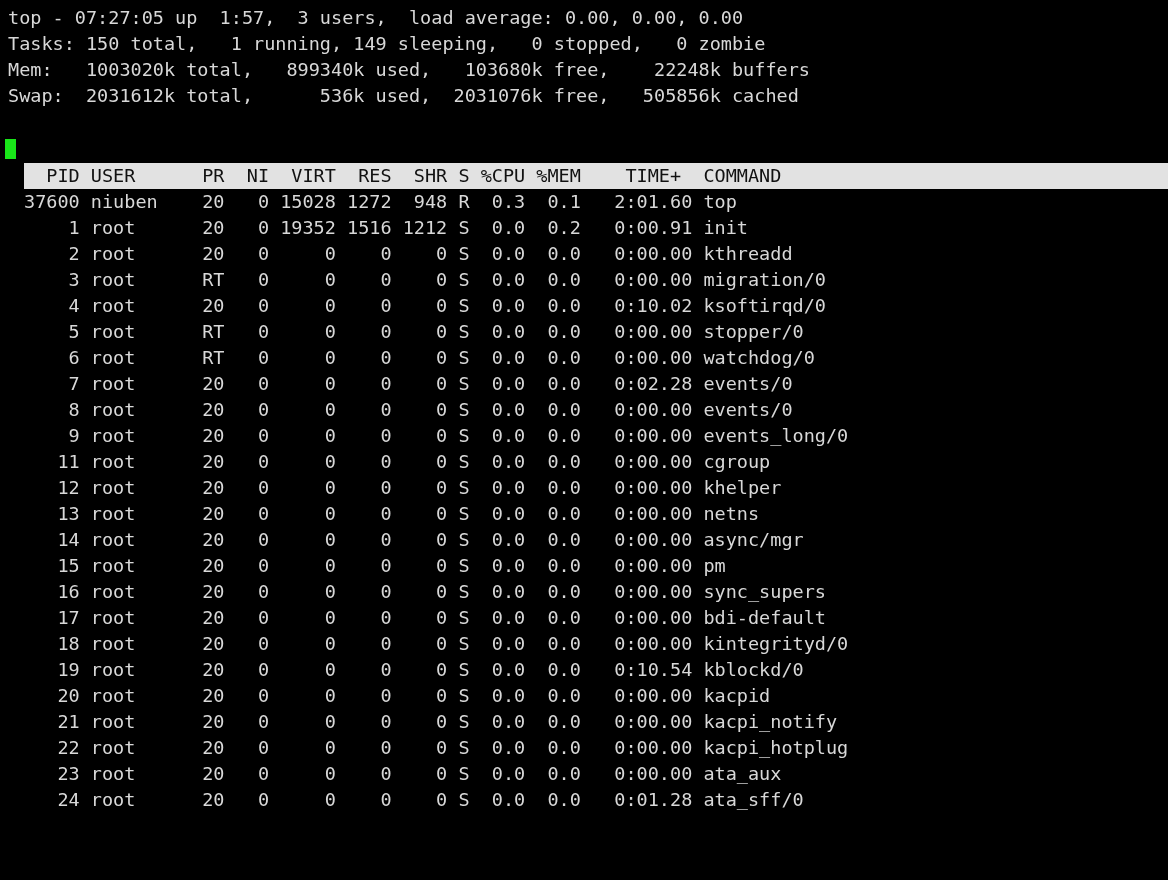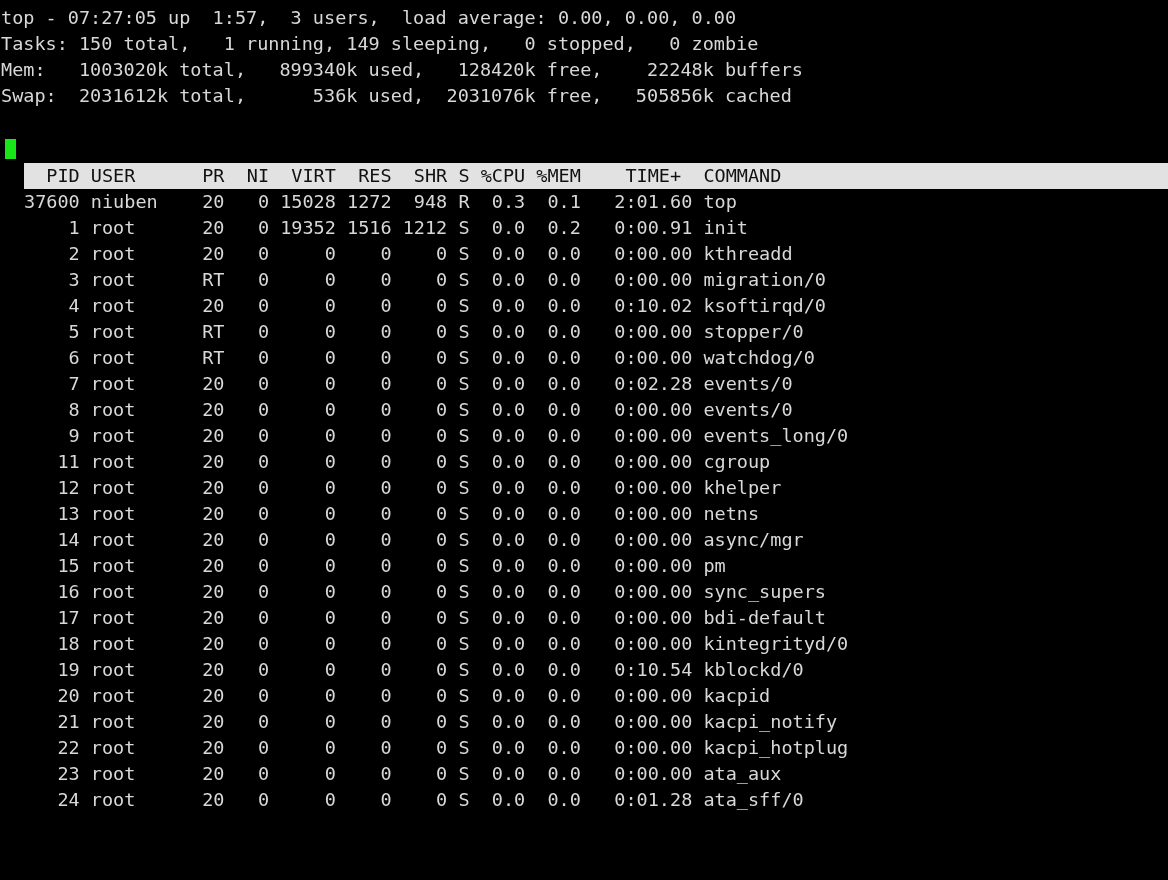--- a/index.html
+++ b/index.html
@@ -21,21 +21,21 @@
     color: #d8d8d8;
     font-family: "DejaVu Sans Mono", "Liberation Mono", monospace;
     font-size: 18.5px;
     line-height: 26px;
     letter-spacing: 0px;
     padding: 0;
     box-sizing: border-box;
   }
   .summary-block {
     position: absolute;
-    left: 1px;
+    left: 8px;
     top: 5px;
     width: 1160px;
   }
   .term-line {
     white-space: pre;
     height: 26px;
     line-height: 26px;
     color: #d8d8d8;
   }
   .cursor-line {
@@ -76,21 +76,21 @@
   }
 </style>
 </head>
 <body>
 
 <div id="terminal">
 
   <div class="summary-block">
     <div class="term-line">top - 07:27:05 up  1:57,  3 users,  load average: 0.00, 0.00, 0.00</div>
     <div class="term-line">Tasks: 150 total,   1 running, 149 sleeping,   0 stopped,   0 zombie</div>
-    <div class="term-line">Mem:   1003020k total,   899340k used,   128420k free,    22248k buffers</div>
+    <div class="term-line">Mem:   1003020k total,   899340k used,   103680k free,    22248k buffers</div>
     <div class="term-line">Swap:  2031612k total,      536k used,  2031076k free,   505856k cached</div>
   </div>
 
   <div class="cursor-line">
     <span class="cursor-block"></span>
   </div>
 
   <div class="proc-table">
     <div class="col-header">  PID USER      PR  NI  VIRT  RES  SHR S %CPU %MEM    TIME+  COMMAND                      </div>
     <div id="proc-rows">

